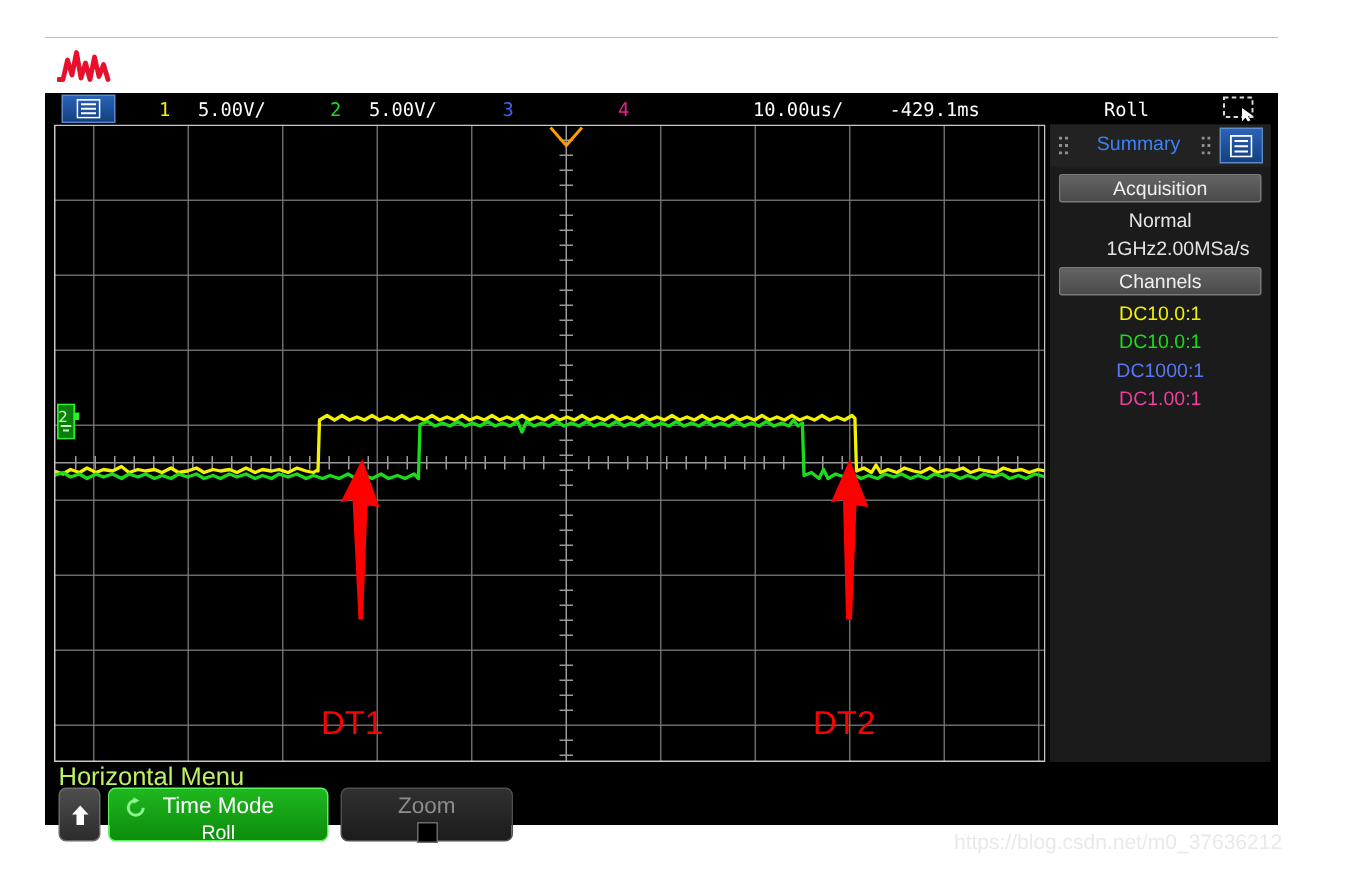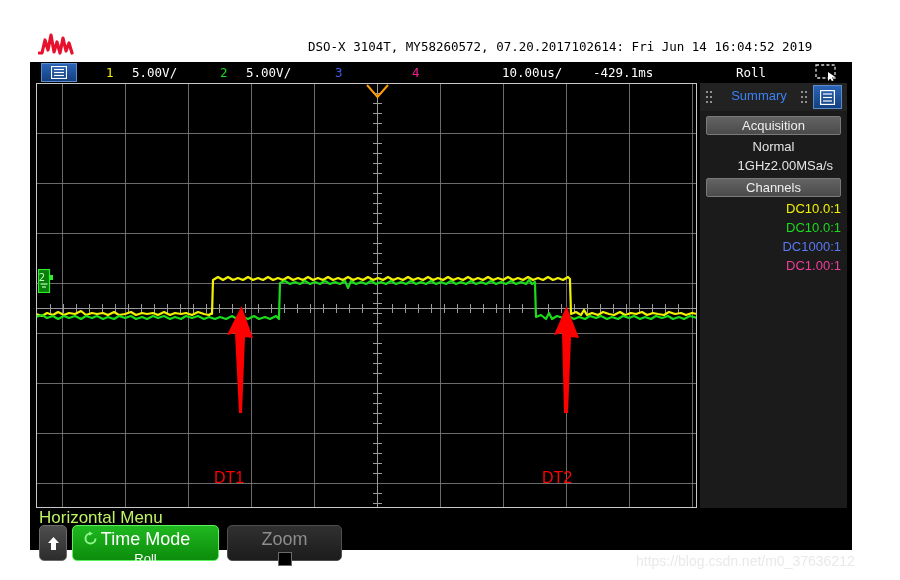--- a/index.html
+++ b/index.html
@@ -196,21 +196,21 @@
   .sp-rate {
     display: flex;
     justify-content: flex-end;
     padding: 0 14px;
     margin-top: 4px;
     color: #e4e4e4;
     font-size: 13px;
   }
   .ch-row {
     display: flex;
-    justify-content: flex-end;
+    justify-content: center;
     padding: 0 6px;
     margin-top: 4px;
     font-size: 13px;
   }
   .ch-c1 { color: #f2f200; }
   .ch-c2 { color: #1bdc1b; }
   .ch-c3 { color: #5a78f5; }
   .ch-c4 { color: #ee3f9c; }
 
   
@@ -257,21 +257,21 @@
     border: 1px solid #4f4f4f;
   }
   #sk-fine {
     left: 328px; width: 131px;
     background: linear-gradient(#3a3a3a, #242424);
     border: 1px solid #5a5a5a;
   }
   .sk-label {
     display: block;
     margin-top: 3px;
-    font-size: 18px;
+    font-size: 15px;
   }
   #sk-timemode .sk-label { color: #ffffff; }
   #sk-timemode .sk-value {
     display: block;
     font-size: 13px;
     color: #ffffff;
     margin-top: 1px;
   }
   #sk-zoom .sk-label { color: #8d8d8d; }
   #sk-fine .sk-label { color: #e8e8e8; }
@@ -285,21 +285,21 @@
   #recycle-icon {
     position: absolute;
     left: 10px; top: 5px;
     width: 15px; height: 15px;
   }
 
   
   .dt-label {
     position: absolute;
     color: #ff0000;
-    font-size: 16px;
+    font-size: 22px;
     font-family: "Liberation Sans", sans-serif;
   }
   #dt1-label { left: 178px; top: 386px; }
   #dt2-label { left: 506px; top: 386px; }
 
   
   #watermark {
     position: absolute;
     left: 636px; top: 553px;
     font-size: 14px;
@@ -311,21 +311,20 @@
 <body>
 
 <div id="root">
 
   <div id="scope">
 
     <div id="brandbar">
       <svg id="logo-mark" viewBox="0 0 36 24">
         <path d="M1 21 L4 21 L7 8 L10 18 L13 3 L16 20 L19 10 L22 21 L25 6 L28 19 L31 11 L34 21" fill="none" stroke="#e8112d" stroke-width="3.2" stroke-linejoin="round" stroke-linecap="round"></path>
       </svg>
-      <div id="id-line">DSO-X 3104T, MY58260572, 07.20.2017102614: Fri Jun 14 16:04:52 2019</div>
     </div>
 
     <div id="toolbar">
       <div id="menu-btn">
         <svg width="16" height="13" viewBox="0 0 16 13">
           <rect x="0.5" y="0.5" width="15" height="12" fill="none" stroke="#ffffff" stroke-width="1.2"></rect>
           <line x1="3" y1="3.5" x2="13" y2="3.5" stroke="#ffffff" stroke-width="1.2"></line>
           <line x1="3" y1="6.5" x2="13" y2="6.5" stroke="#ffffff" stroke-width="1.2"></line>
           <line x1="3" y1="9.5" x2="13" y2="9.5" stroke="#ffffff" stroke-width="1.2"></line>
         </svg>

